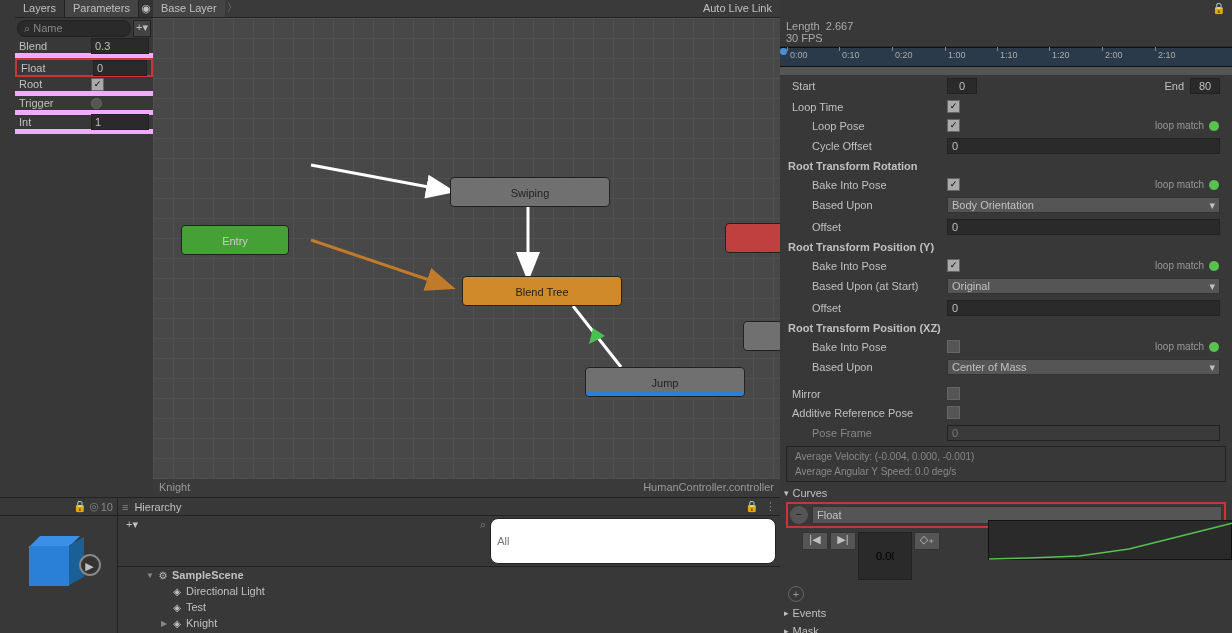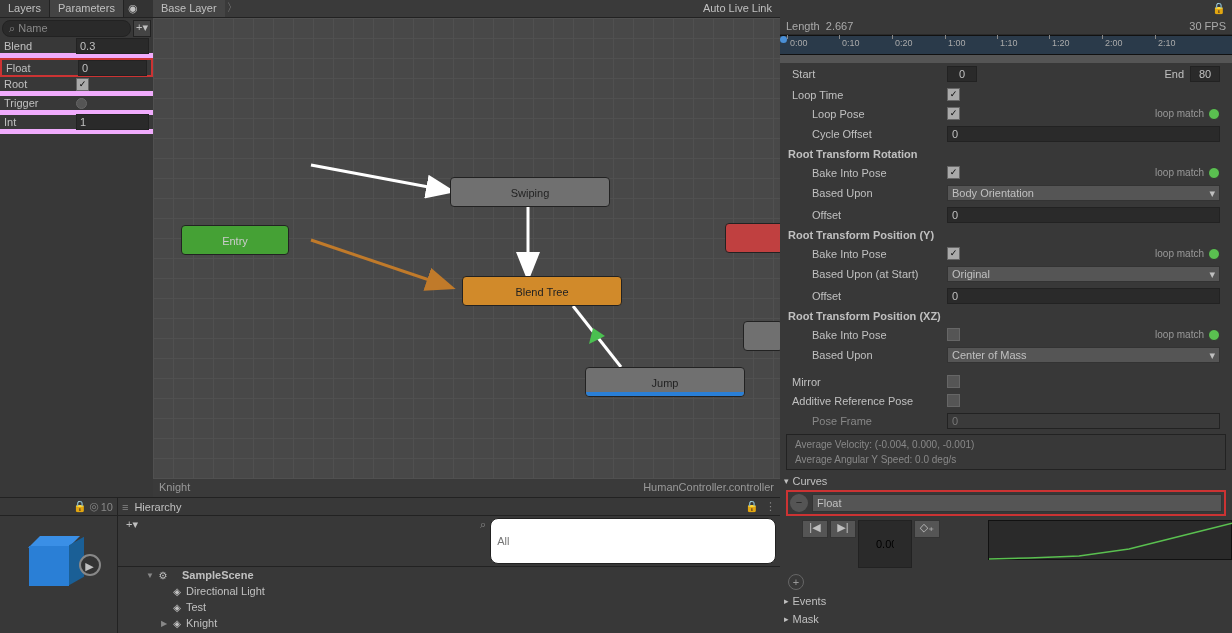--- a/index.html
+++ b/index.html
@@ -1,19 +1,19 @@
 <!DOCTYPE html>
 <html><head>
 <meta charset="utf-8">
 <style>
 * { box-sizing: border-box; margin: 0; padding: 0; font-family: Arial, sans-serif; font-size: 11px; }
 body { background: #383838; color: #c0c0c0; width: 1232px; height: 633px; overflow: hidden; position: relative; }
 
 
-.left-panel { position: absolute; left: 0; top: 0; width: 153px; height: 497px; background: #383838; }
+.left-panel { position: absolute; left: 0; top: 0; width: 153px; height: 497px; background: #383838; padding-left: 15px; }
 .tabs { display: flex; background: #333; border-bottom: 1px solid #222; height: 18px; }
 .tab { padding: 2px 8px; background: #383838; border-right: 1px solid #222; cursor: pointer; }
 .tab.active { background: #444; }
 .eye-cell { width: 18px; text-align: center; padding: 2px; }
 .search-row { display: flex; padding: 2px; }
 .search-box { flex: 1; background: #2a2a2a; border: 1px solid #222; border-radius: 8px; padding: 1px 6px; color: #888; }
 .add-btn { width: 18px; background: #444; border: 1px solid #222; margin-left: 2px; text-align: center; cursor: pointer; }
 
 .param-row { display: flex; align-items: center; padding: 2px 4px; border-bottom: 5px solid #f0abfc; height: 19px; }
 .param-name { width: 72px; color: #c0c0c0; }
@@ -43,21 +43,21 @@
 .node-blend { background: #d18a2a; color: #222; left: 309px; top: 258px; }
 .node-jump { background: #707070; color: #222; left: 432px; top: 349px; }
 .node-jump::after { content: ''; position: absolute; left: 0; bottom: 0; width: 100%; height: 4px; background: #2a7fd6; border-radius: 0 0 4px 4px; }
 .node-red { background: #c04040; left: 572px; top: 205px; width: 60px; }
 .node-gray { background: #707070; left: 590px; top: 303px; width: 40px; height: 30px; }
 .status-bar { position: absolute; bottom: 0; left: 0; right: 0; height: 18px; background: #3a3a3a; display: flex; justify-content: space-between; padding: 2px 6px; color: #999; }
 
 
 .right-panel { position: absolute; left: 780px; top: 0; width: 452px; height: 633px; background: #383838; }
 .lock-icon { text-align: right; padding: 2px 6px; color: #888; height: 18px; }
-.timeline-header { padding: 2px 6px; display: flex; justify-content: space-between; color: #aaa; border-bottom: 1px solid #2a2a2a; }
+.timeline-header { padding: 2px 6px; display: flex; justify-content: space-between; color: #aaa; border-bottom: 1px solid #2a2a2a; flex-direction: column; }
 .timeline-ruler { height: 20px; background: #2a3a4a; position: relative; border-top: 1px solid #111; border-bottom: 1px solid #111; }
 .timeline-tick { position: absolute; top: 2px; font-size: 9px; color: #aaa; }
 .timeline-tick::before { content: ''; position: absolute; left: -3px; top: -3px; width: 1px; height: 4px; background: #888; }
 .tick-indicator { position: absolute; left: 0; top: 0; width: 7px; height: 7px; background: #4a8fd6; border-radius: 50%; }
 .timeline-bar { height: 8px; background: #555; position: relative; }
 
 .field-row { display: flex; align-items: center; padding: 3px 12px; min-height: 18px; }
 .field-label { width: 155px; color: #c0c0c0; }
 .field-label.indent { padding-left: 20px; }
 .field-text-input { width: 30px; background: #2a2a2a; border: 1px solid #222; color: #c0c0c0; padding: 1px 3px; text-align: center; }
@@ -103,21 +103,21 @@
 .hier-search { margin-left: auto; width: 300px; display: flex; }
 .hier-search-input { flex: 1; background: #ffffff; border: 1px solid #222; border-radius: 8px; padding: 16px 6px; color: #888; }
 .hier-subheader { display: flex; padding: 2px 4px; border-bottom: 1px solid #222; }
 .hier-plus { width: 20px; text-align: center; }
 
 .hier-item { display: flex; align-items: center; padding: 1px 4px; }
 .hier-toggle { width: 12px; font-size: 8px; color: #888; text-align: center; }
 .hier-icon { width: 14px; height: 14px; margin-right: 2px; display: inline-flex; align-items: center; justify-content: center; font-size: 10px; }
 .indent-1 { padding-left: 26px; }
 .indent-2 { padding-left: 40px; }
-.scene-bold { font-weight: bold; margin-left: 10px; }
+.scene-bold { font-weight: bold; }
 
 .menu-icon { color: #888; }
 .small-icons { display: flex; gap: 2px; align-items: center; color: #888; font-size: 10px; }
 </style>
 </head>
 <body>
 
 <div class="left-panel">
   <div class="tabs">
     <div class="tab">Layers</div>

